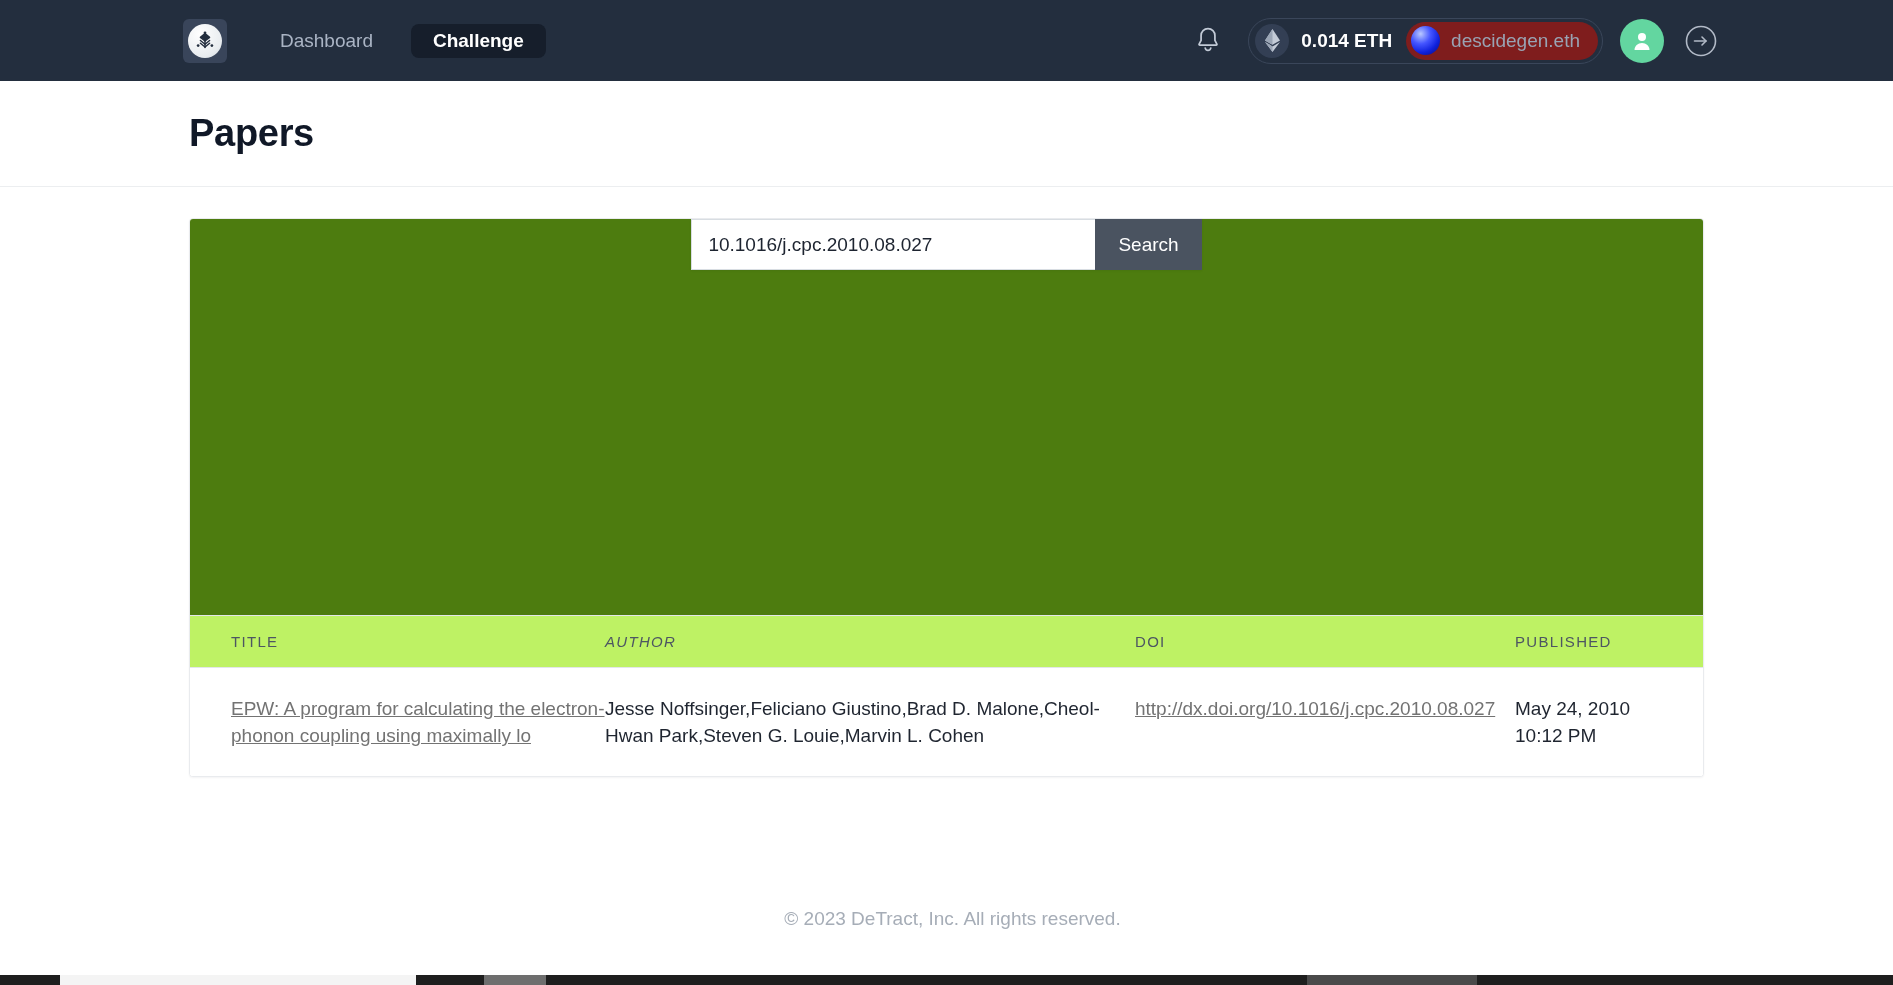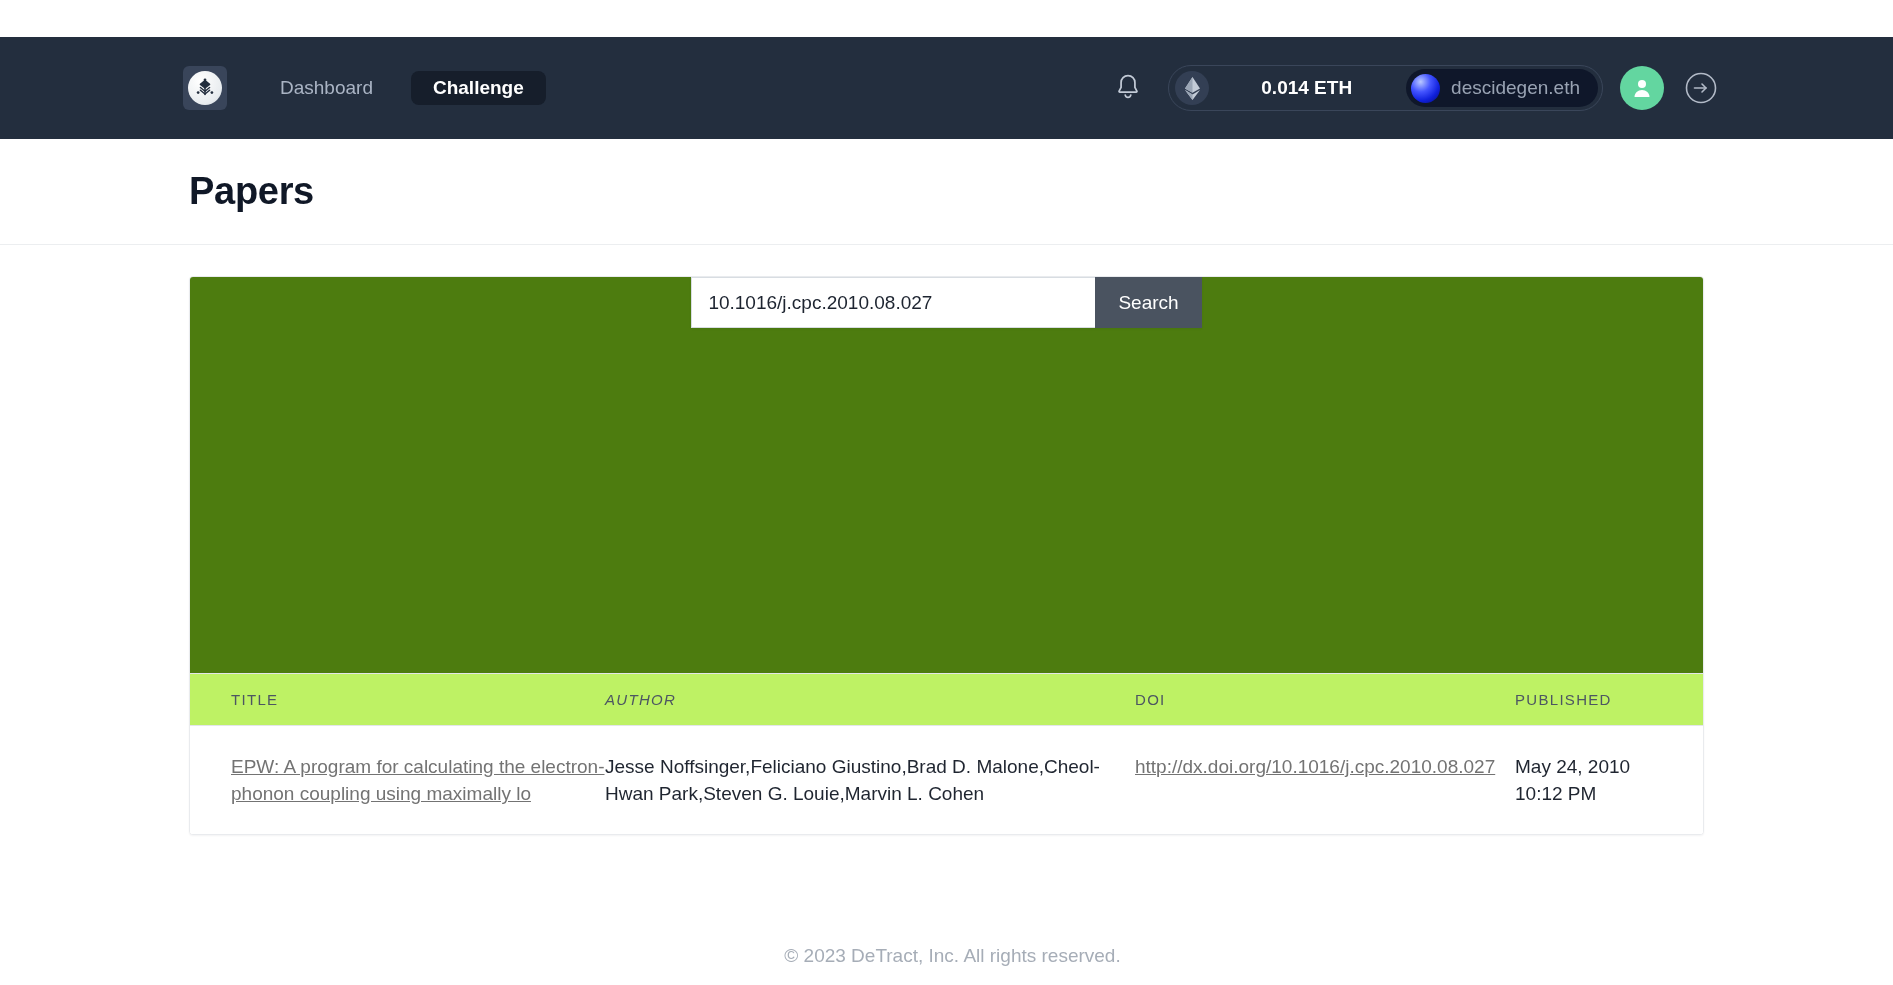--- a/index.html
+++ b/index.html
@@ -14,27 +14,26 @@
 
   .page {
     position: relative;
     width: 1893px;
     height: 985px;
     background: #ffffff;
   }
 
   
   .navbar {
-    height: 102px;
+    height: 81px;
     background: #232e3e;
     display: flex;
     align-items: center;
     padding: 0 175px 0 183px;
     position: relative;
-    margin-top: 37px;
   }
 
   .nav-left {
     display: flex;
     align-items: center;
     gap: 0px;
   }
 
   .logo-box {
     width: 44px;
@@ -89,21 +88,20 @@
     display: block;
   }
 
   .wallet-pill {
     display: flex;
     align-items: center;
     border: 1px solid #3a465a;
     border-radius: 999px;
     height: 46px;
     padding: 0 4px 0 6px;
-    gap: 40px;
   }
 
   .eth-badge {
     width: 34px;
     height: 34px;
     border-radius: 50%;
     background: #333f54;
     display: flex;
     align-items: center;
     justify-content: center;
@@ -114,21 +112,21 @@
     color: #ffffff;
     font-weight: bold;
     font-size: 19px;
     margin: 0 14px 0 12px;
     white-space: nowrap;
   }
 
   .ens-pill {
     display: flex;
     align-items: center;
-    background: #0f172a;
+    background: #7f1d1d;
     border-radius: 999px;
     height: 38px;
     padding: 0 18px 0 5px;
   }
 
   .ens-sphere {
     width: 29px;
     height: 29px;
     border-radius: 50%;
     background: radial-gradient(circle at 33% 27%, #b9c8ff 0%, #4455ff 35%, #1021dd 65%, #050a6e 100%);

